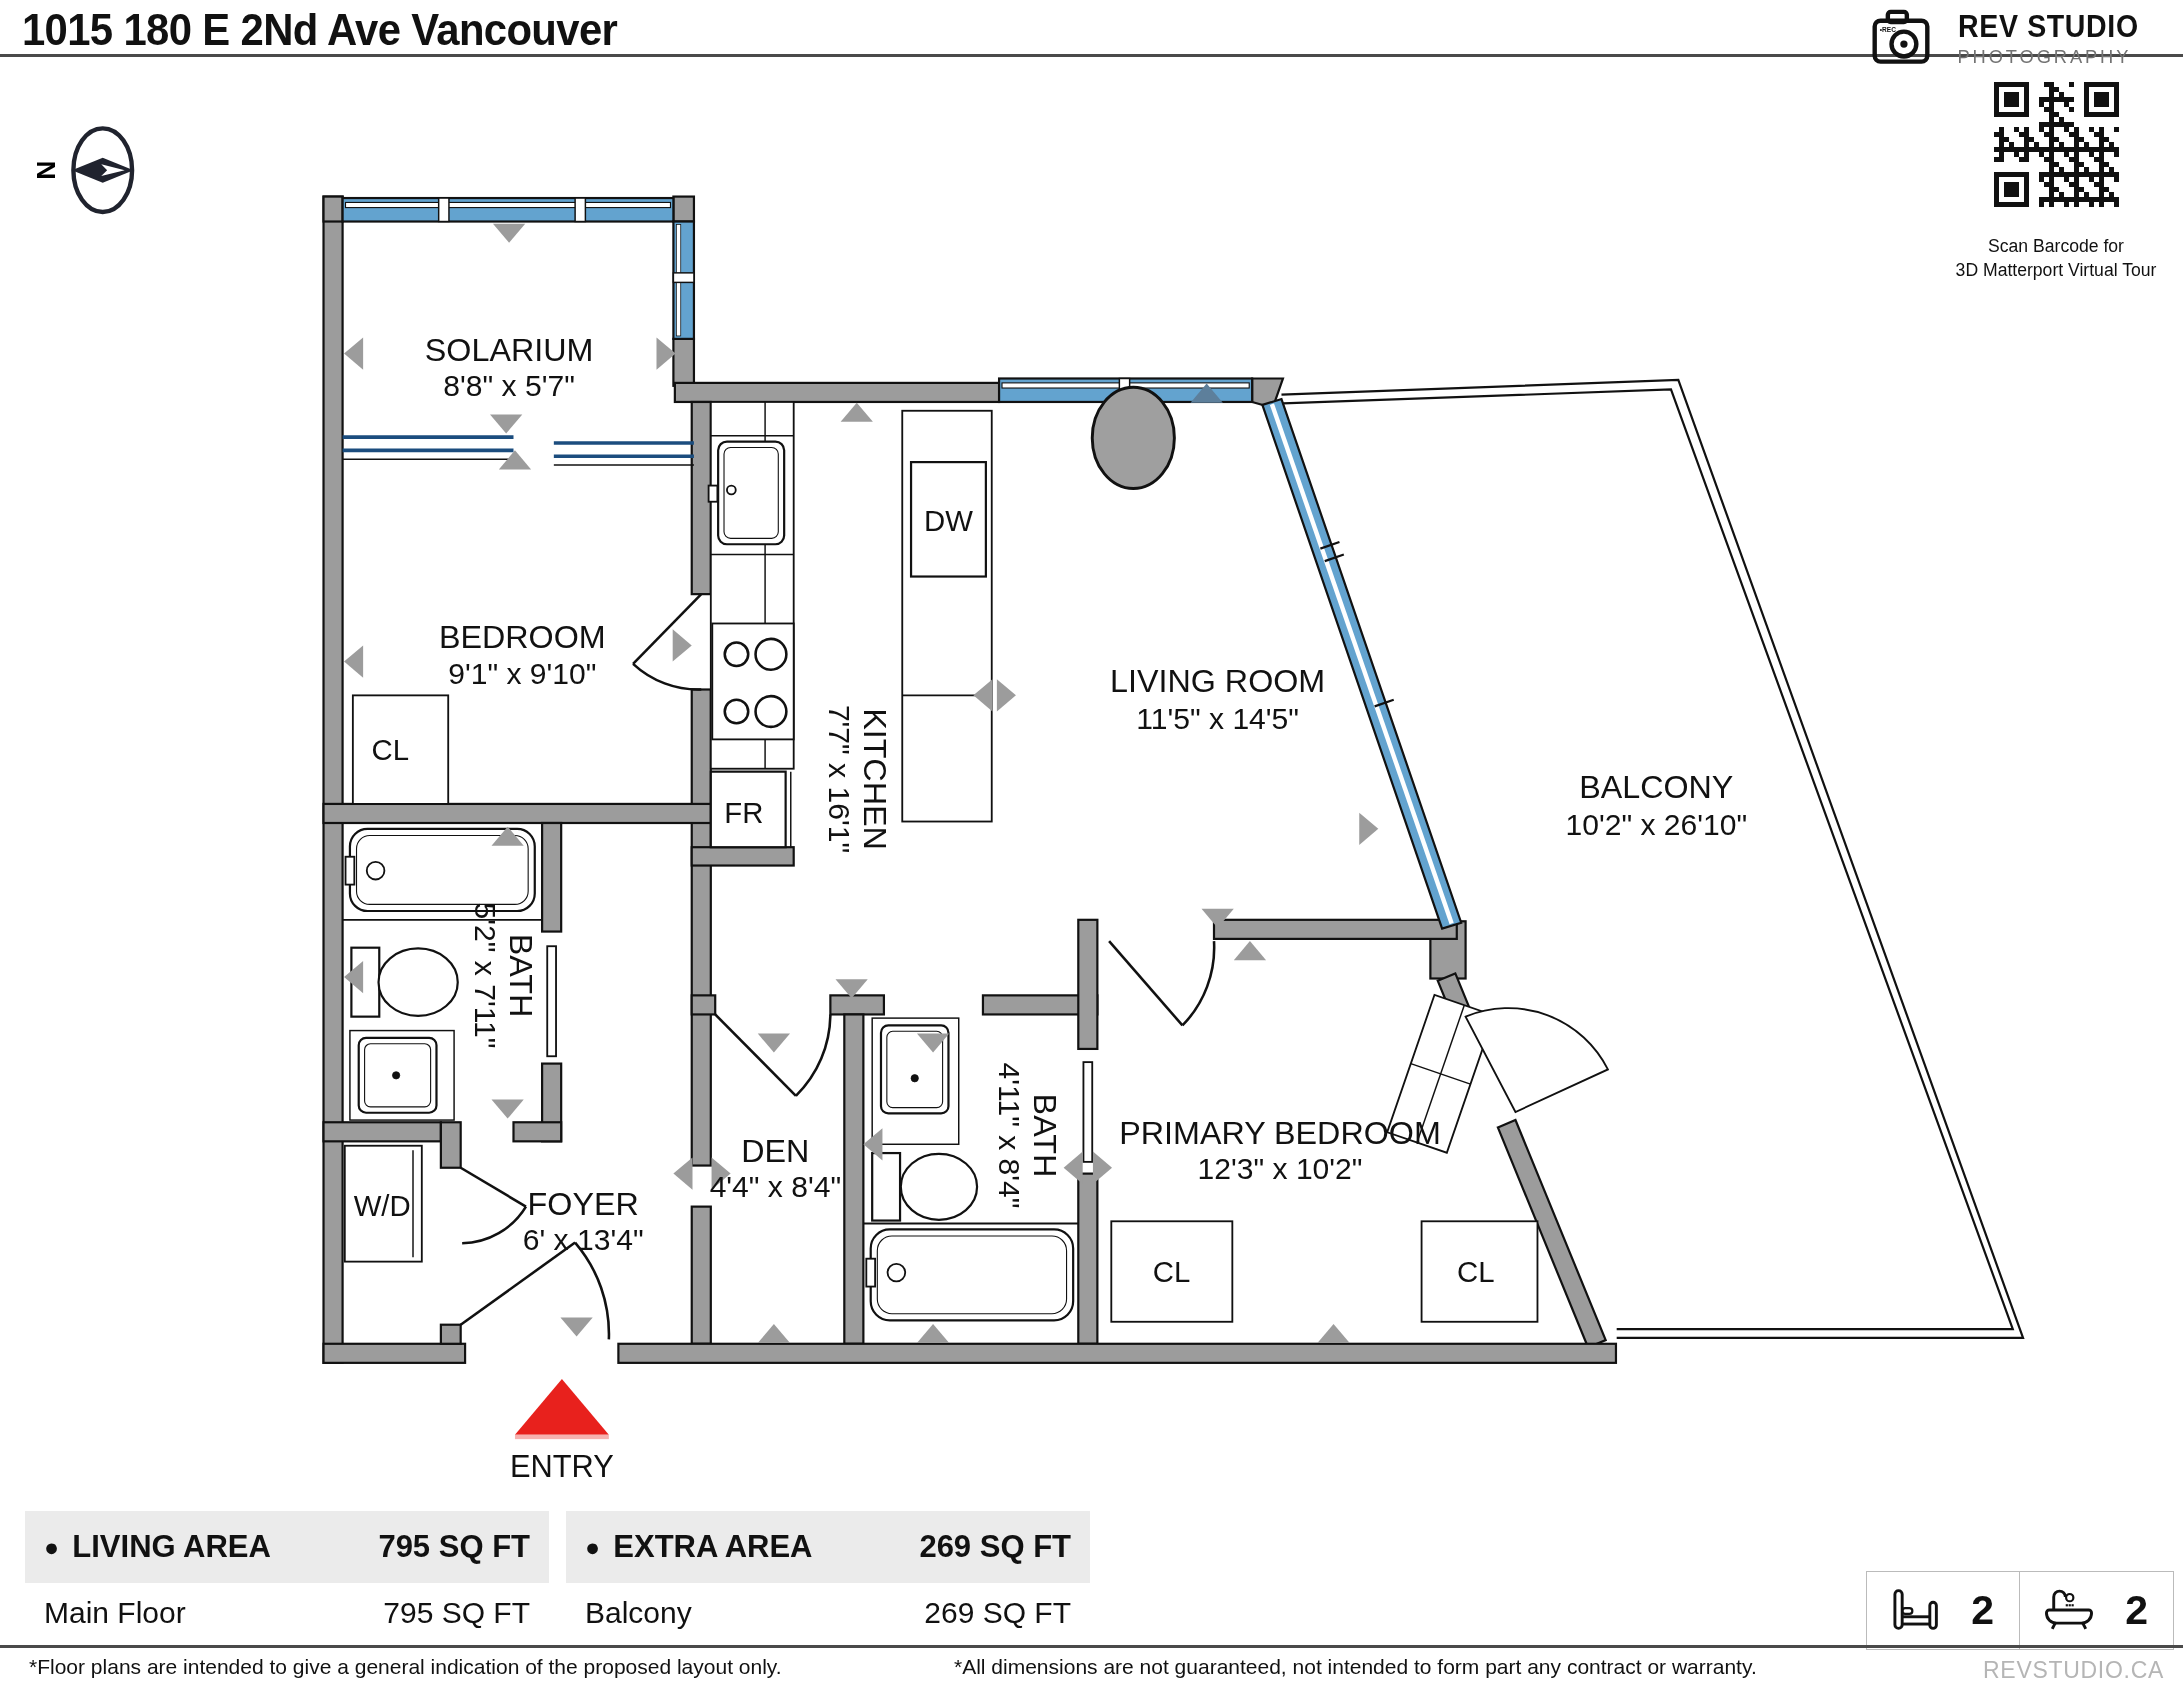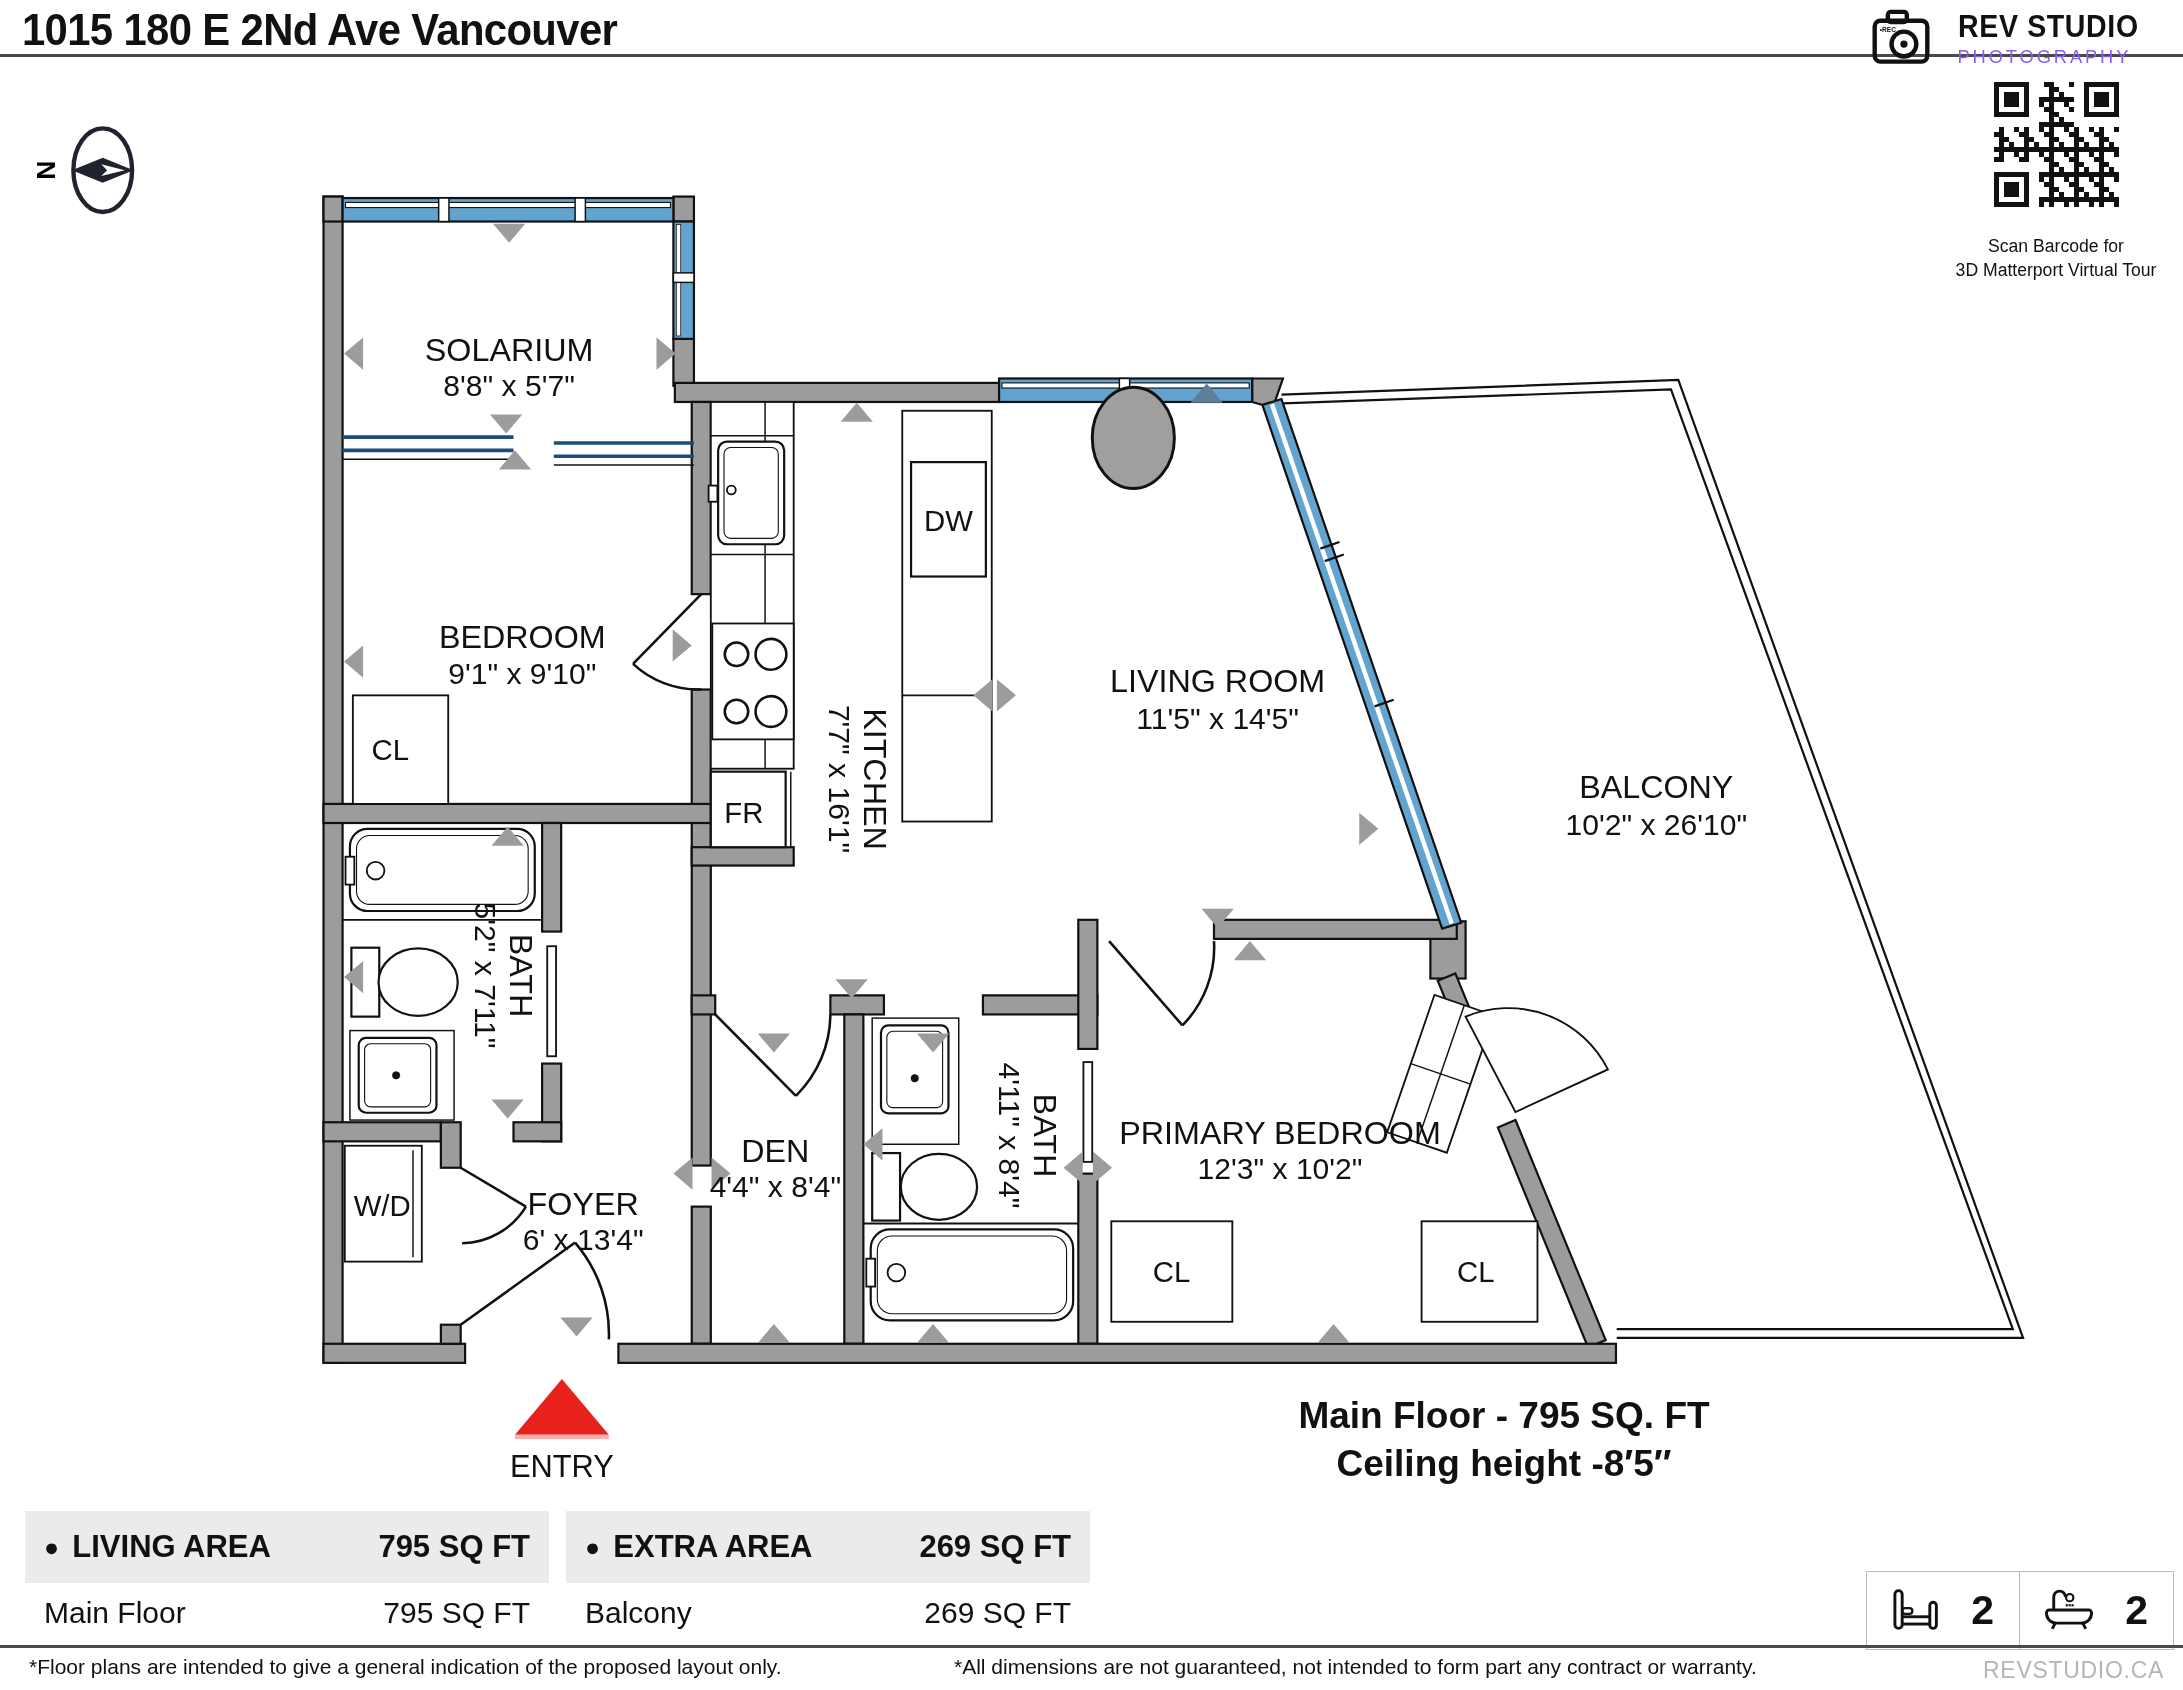--- a/index.html
+++ b/index.html
@@ -6,21 +6,21 @@
     font-family:"Liberation Sans","DejaVu Sans",sans-serif;color:#111;}
   .page{position:relative;width:2183px;height:1690px;background:#fff;border-radius:20px;}
   svg text{font-family:"Liberation Sans","DejaVu Sans",sans-serif;}
 
   
   .title{position:absolute;left:22px;top:4.4px;font-size:45px;font-weight:bold;
     transform:scaleX(.93);transform-origin:left center;letter-spacing:-0.7px;white-space:nowrap;}
   .header-divider{position:absolute;left:0;top:54px;width:2183px;height:2.9px;background:#4a4a4a;}
   .logo{position:absolute;right:29px;top:8.8px;display:flex;align-items:center;gap:26px;}
   .logo-text-name{font-size:31px;font-weight:bold;letter-spacing:0.7px;transform:scaleX(.92);transform-origin:left;white-space:nowrap;}
-  .logo-text-tag{font-size:18.3px;color:#8b5cf6;letter-spacing:2.9px;margin-top:1.5px;white-space:nowrap;}
+  .logo-text-tag{font-size:18.3px;color:#737373;letter-spacing:2.9px;margin-top:1.5px;white-space:nowrap;}
 
   
   .qr-wrap{position:absolute;left:1946px;top:82px;width:220px;text-align:center;}
   .qr-caption{font-size:17.6px;line-height:24px;margin-top:25px;}
 
   
   .plan-svg{position:absolute;left:0;top:0;}
 
   
   .mainfloor{position:absolute;left:1247px;top:1392px;width:514px;text-align:center;
@@ -552,24 +552,20 @@
       </g>
     </g>
 
     <g>
       <polygon points="702,1956 766,1880 830,1956" fill="#e8211d"></polygon>
       <rect x="702" y="1956" width="128" height="6" fill="#f6b2b0"></rect>
       <text x="766" y="2014" font-size="42" text-anchor="middle" fill="#111">ENTRY</text>
     </g>
   </svg>
 
-  <div class="mainfloor">
-    <div>Main Floor - 795 SQ. FT</div>
-    <div>Ceiling height -8′5″</div>
-  </div>
 
   <div class="legend">
     <div class="legend-head cell-a">
       <span class="lg-label">
           <span class="bullet">●</span>
         <span>LIVING AREA</span>
         </span>
       <span>795 SQ FT</span>
     </div>
     <div class="legend-head cell-b">

